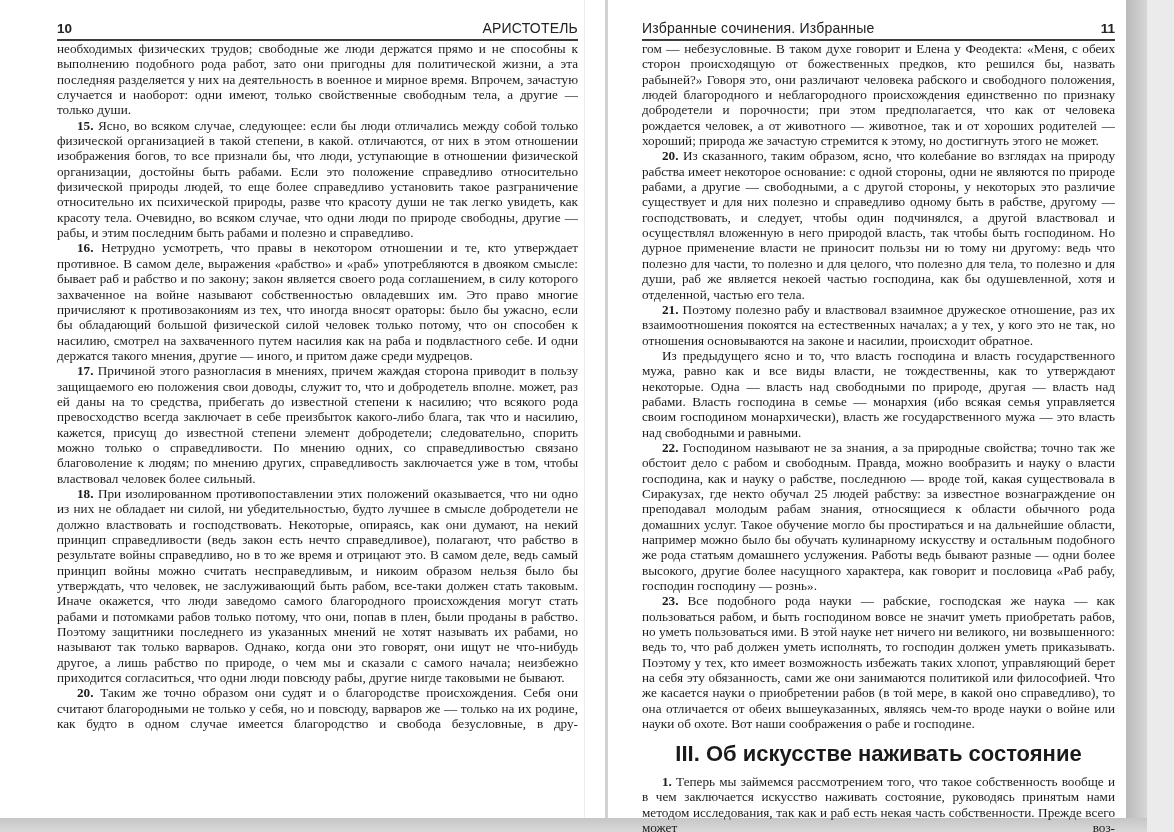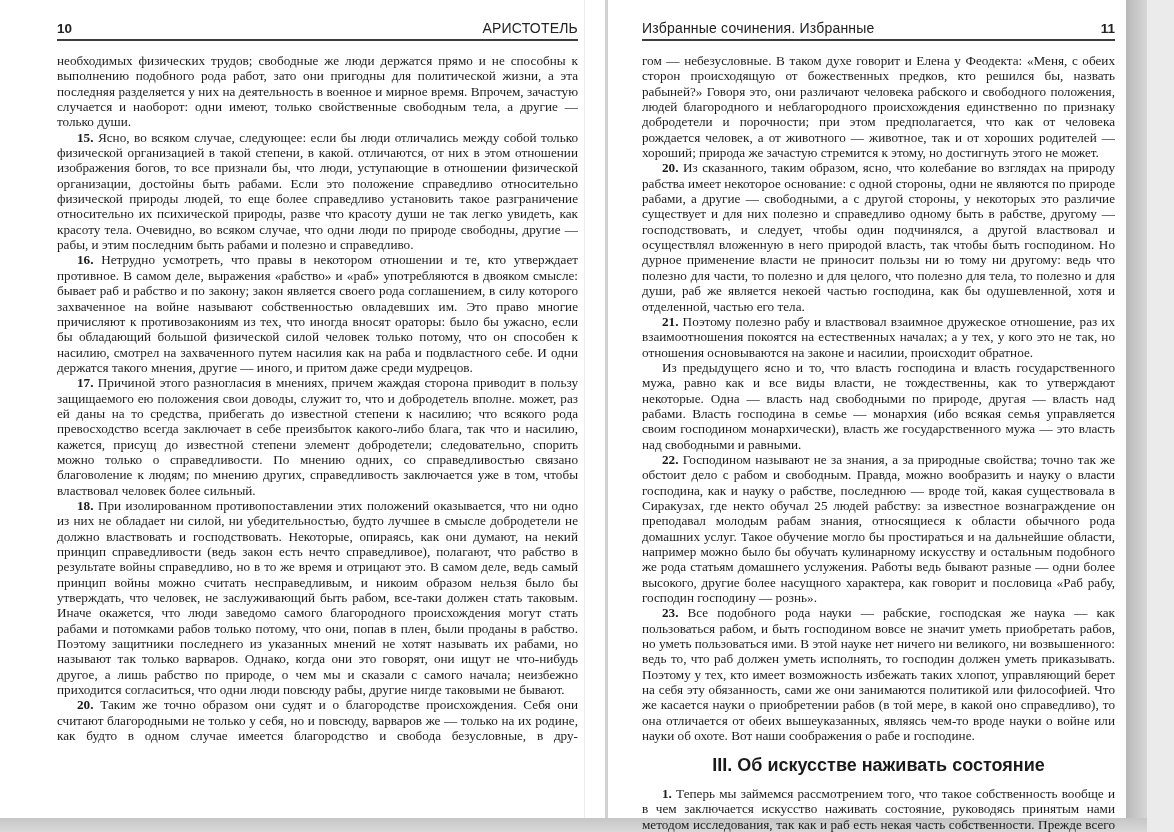--- a/index.html
+++ b/index.html
@@ -58,34 +58,33 @@
   }
   .page-num {
     font-weight: bold;
     font-size: 13.5px;
   }
   .running-title {
     font-size: 14px;
     letter-spacing: 0.2px;
   }
   .page-body {
-    margin-top: 12px;
     font-size: 13.2px;
     line-height: 15.35px;
     text-align: justify;
     color: #1c1c1c;
   }
   .para { margin: 0; }
   .para.indent { text-indent: 20px; }
   .para .pnum { font-weight: bold; }
   .para.cont-end { text-align-last: justify; }
   .section-heading {
     font-family: "Liberation Sans", "DejaVu Sans", sans-serif;
     font-weight: bold;
-    font-size: 18px;
+    font-size: 22px;
     text-align: center;
     color: #1a1a1a;
     margin: 15px 0 12px 0;
     text-indent: 0;
   }
 </style>
 </head>
 <body>
 
 <div class="stage">

